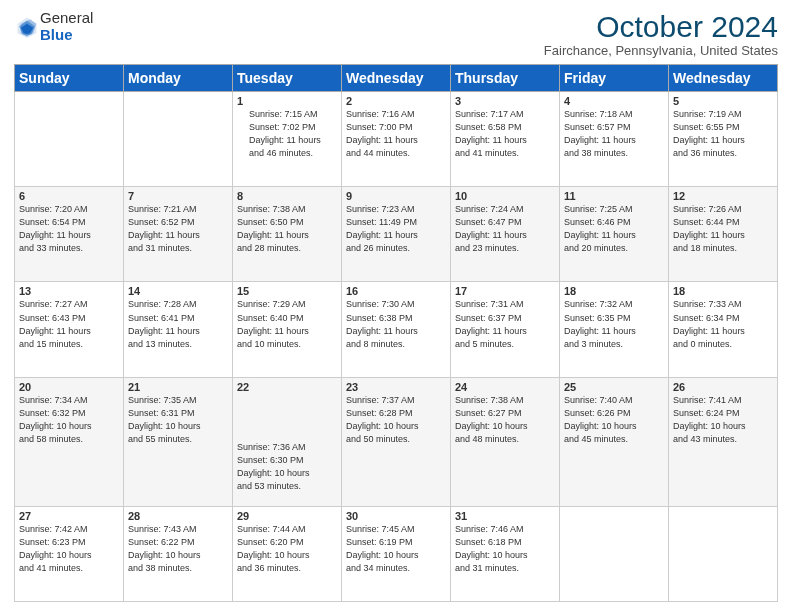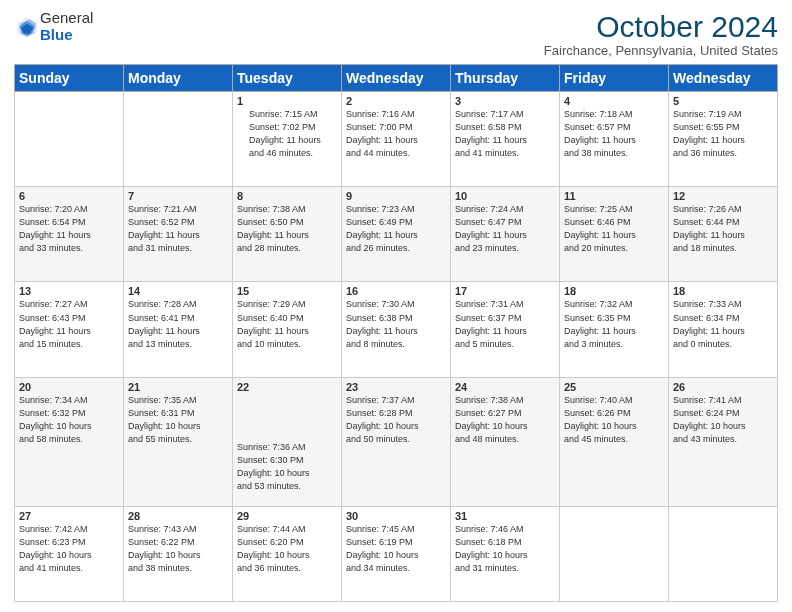--- a/index.html
+++ b/index.html
@@ -196,21 +196,21 @@
           <td>
             <span class="day-num">8</span>
             <div class="day-info" style="white-space: pre-line;">Sunrise: 7:38 AM
 Sunset: 6:50 PM
 Daylight: 11 hours
 and 28 minutes.</div>
           </td>
           <td>
             <span class="day-num">9</span>
             <div class="day-info" style="white-space: pre-line;">Sunrise: 7:23 AM
-Sunset: 6:49 PM
+Sunset: 11:49 PM
 Daylight: 11 hours
 and 26 minutes.</div>
           </td>
           <td>
             <span class="day-num">10</span>
             <div class="day-info" style="white-space: pre-line;">Sunrise: 7:24 AM
 Sunset: 6:47 PM
 Daylight: 11 hours
 and 23 minutes.</div>
           </td>

